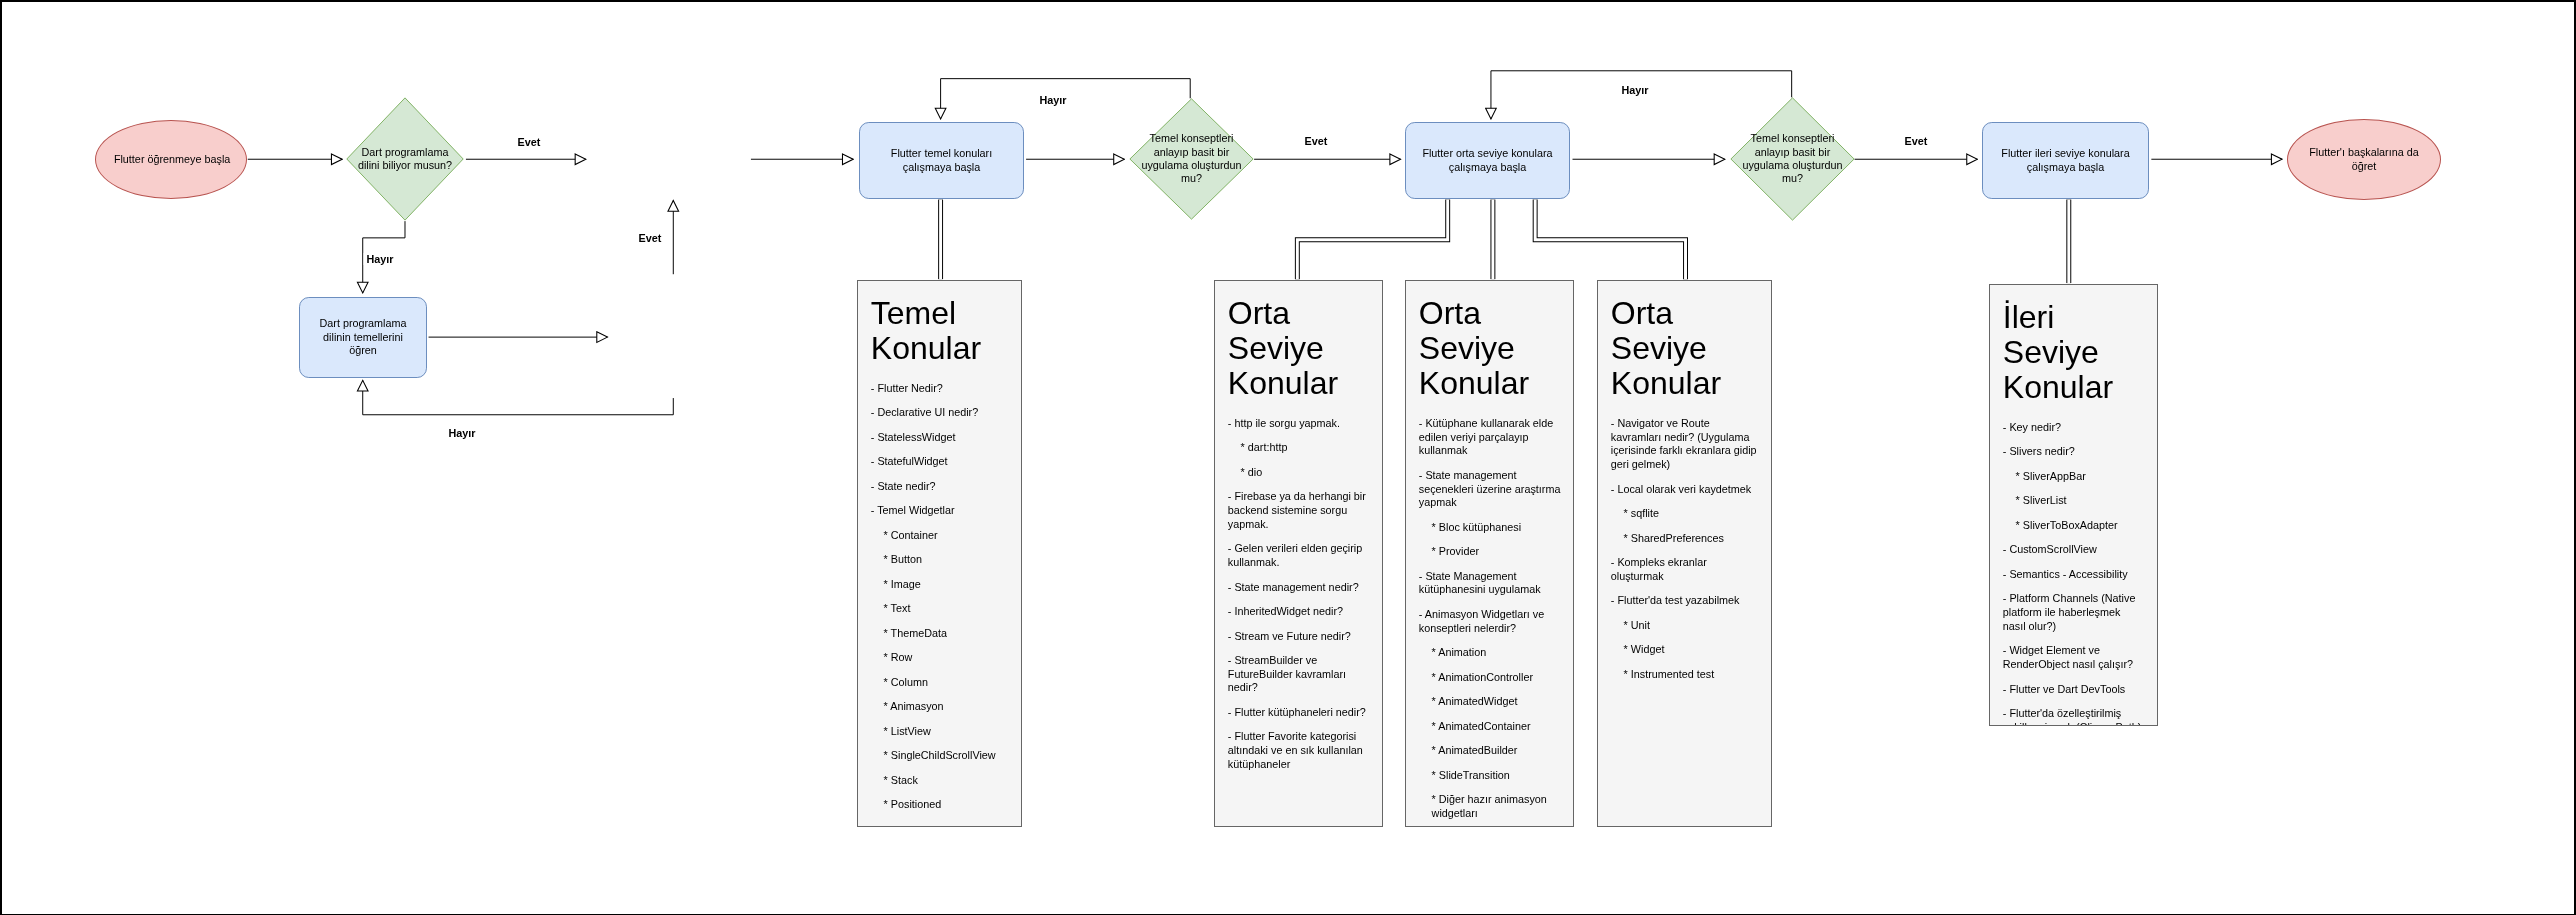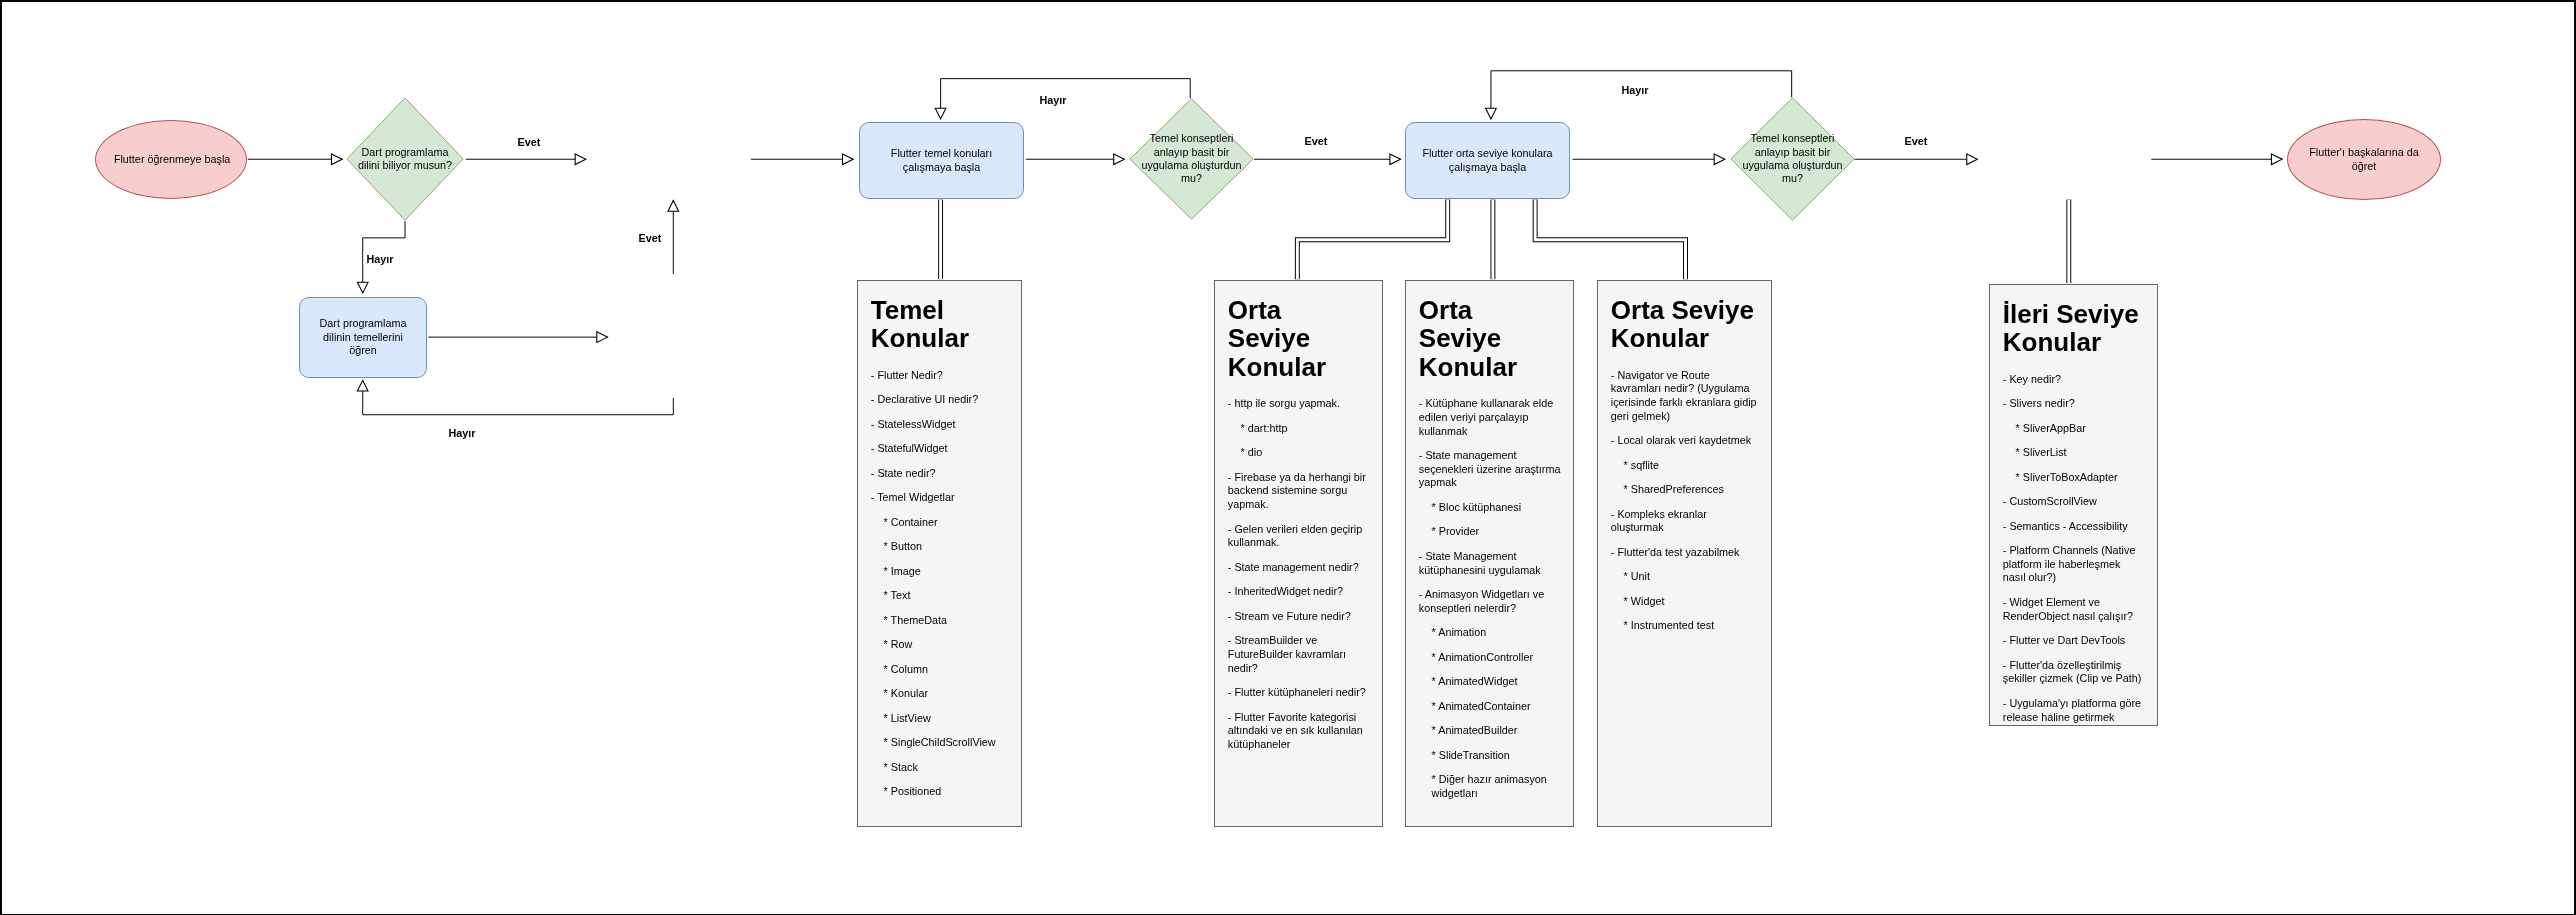--- a/index.html
+++ b/index.html
@@ -20,21 +20,21 @@
   .diamond { padding:0; }
   .diamond svg.dshape { position:absolute; left:0; top:0; width:100%; height:100%; }
   .diamond svg.dshape polygon { fill:#d5e8d4; stroke:#82b366; vector-effect:non-scaling-stroke; }
   .diamond .dlabel { position:relative; z-index:1; padding:0 11.8px; }
 
   .edge-label { position:absolute; transform:translate(-50%,-50%); font-size:10.8px;
                 background:#fff; padding:0 2.9px; white-space:nowrap;font-weight:bold; }
 
   .list { position:absolute; background:#f5f5f5; border:1px solid #666;
           box-sizing:border-box; padding:14.7px 11.8px 9.8px 12.8px; overflow:hidden; }
-  .list h2 { margin:0 0 15.7px 0; font-size:26px; line-height:1.1; font-weight:bold; letter-spacing:0; }
+  .list h2 { margin:0 0 15.7px 0; font-size:32px; line-height:1.1; font-weight:normal; letter-spacing:0; }
   .list .item { font-size:10.8px; line-height:1.27; margin-bottom:10.8px; }
   .list .item.indent-1 { margin-left:12.8px; }
 </style>
 </head>
 <body>
 
 <div class="canvas">
 
   <svg class="connectors" viewBox="0 0 2617 928" width="2572" height="912">
     <defs>
@@ -131,20 +131,23 @@
       <polygon points="50,0.7 99.3,50 50,99.3 0.7,50"></polygon>
       </svg>
     <div class="dlabel">Temel konseptleri anlayıp basit bir uygulama oluşturdun mu?</div>
   </div>
 
   <div class="node process" style="left:1403px;top:120px;width:165px;height:77px">
     <div>Flutter orta seviye konulara çalışmaya başla</div>
   </div>
   <div class="node process" style="left:857px;top:120px;width:165px;height:77px">
     <div>Flutter temel konuları çalışmaya başla</div>
+  </div>
+  <div class="node process" style="left:1980px;top:120px;width:167px;height:77px">
+    <div>Flutter ileri seviye konulara çalışmaya başla</div>
   </div>
   <div class="node process" style="left:297px;top:295px;width:128px;height:81px">
     <div>Dart programlama dilinin temellerini öğren</div>
   </div>
 
   <div class="edge-label" style="left:527px;top:140px">Evet</div>
   <div class="edge-label" style="left:378px;top:257px">Hayır</div>
   <div class="edge-label" style="left:648px;top:236px">Evet</div>
   <div class="edge-label" style="left:460px;top:431px">Hayır</div>
   <div class="edge-label" style="left:1314px;top:139px">Evet</div>
@@ -162,21 +165,21 @@
         <div class="item indent-0">- StatefulWidget</div>
         <div class="item indent-0">- State nedir?</div>
         <div class="item indent-0">- Temel Widgetlar</div>
         <div class="item indent-1">* Container</div>
         <div class="item indent-1">* Button</div>
         <div class="item indent-1">* Image</div>
         <div class="item indent-1">* Text</div>
         <div class="item indent-1">* ThemeData</div>
         <div class="item indent-1">* Row</div>
         <div class="item indent-1">* Column</div>
-        <div class="item indent-1">* Konular</div>
+        <div class="item indent-1">* Animasyon</div>
         <div class="item indent-1">* ListView</div>
         <div class="item indent-1">* SingleChildScrollView</div>
         <div class="item indent-1">* Stack</div>
         <div class="item indent-1">* Positioned</div>
       </div>
   </div>
   <div class="list" style="left:1212px;top:278px;width:169px;height:547px">
     <h2>Orta Seviye Konular</h2>
     <div>
 

